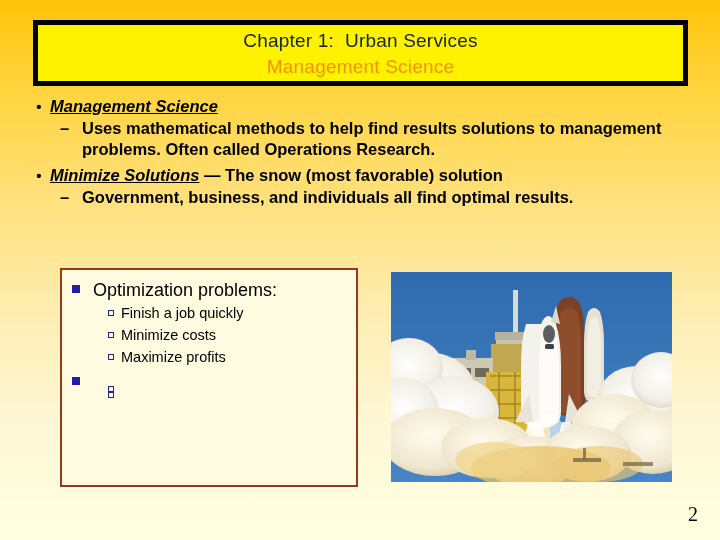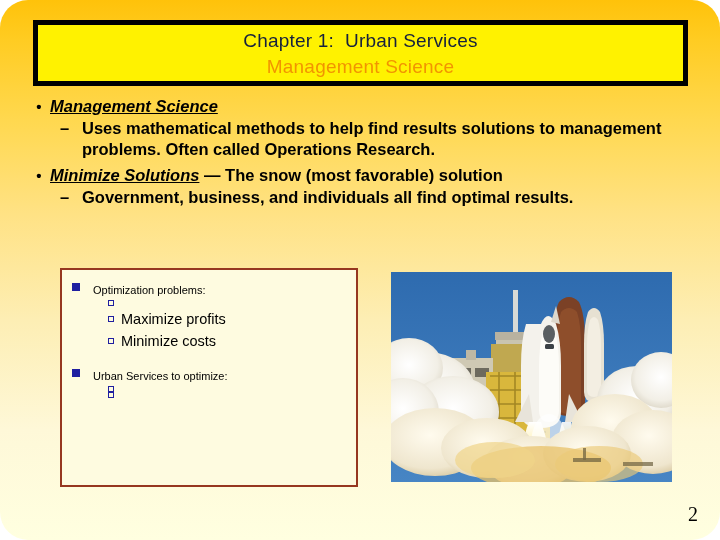--- a/index.html
+++ b/index.html
@@ -18,21 +18,20 @@
     height: 540px;
     background: linear-gradient(to bottom,
         #FFC20A 0px,
         #FFCC22 40px,
         #FFD84F 120px,
         #FFE285 215px,
         #FDEEB4 320px,
         #FEF8D8 430px,
         #FFFFE0 540px);
     box-sizing: border-box;
-    border-radius: 28px;
   }
 
   
   #title-box {
     position: absolute;
     left: 33px;
     top: 20px;
     width: 655px;
     height: 66px;
     background: #FFF200;
@@ -113,21 +112,21 @@
     width: 298px;
     height: 219px;
     background: #FEFBE0;
     border: 2px solid #963720;
     box-sizing: border-box;
   }
   .cb-group { padding: 8px 0 0 0; }
   .cb-l1 {
     display: flex;
     align-items: baseline;
-    font-size: 11px;
+    font-size: 18px;
     color: #000000;
     line-height: 24px;
     padding-left: 10px;
   }
   .sq-filled {
     flex: 0 0 auto;
     width: 8px;
     height: 8px;
     background: #1F1FA0;
     margin-right: 13px;
@@ -213,35 +212,35 @@
 
   <div id="content-box">
 
     <div class="cb-group">
       <div class="cb-l1">
         <span class="sq-filled"></span>
         <span>Optimization problems:</span>
       </div>
       <div class="cb-l2">
         <span class="sq-hollow"></span>
+        <span>Finish a job quickly</span>
+      </div>
+      <div class="cb-l2">
+        <span class="sq-hollow"></span>
+        <span>Minimize costs</span>
       </div>
       <div class="cb-l2">
         <span class="sq-hollow"></span>
         <span>Maximize profits</span>
-      </div>
-      <div class="cb-l2">
-        <span class="sq-hollow"></span>
-        <span>Minimize costs</span>
       </div>
     </div>
 
     <div class="cb-group" style="padding-top:12px;">
       <div class="cb-l1">
         <span class="sq-filled"></span>
-        <span>Urban Services to optimize:</span>
       </div>
       <div class="cb-l2">
         <span class="sq-hollow"></span>
       </div>
       <div class="cb-l2">
         <span class="sq-hollow"></span>
       </div>
     </div>
 
   </div>

